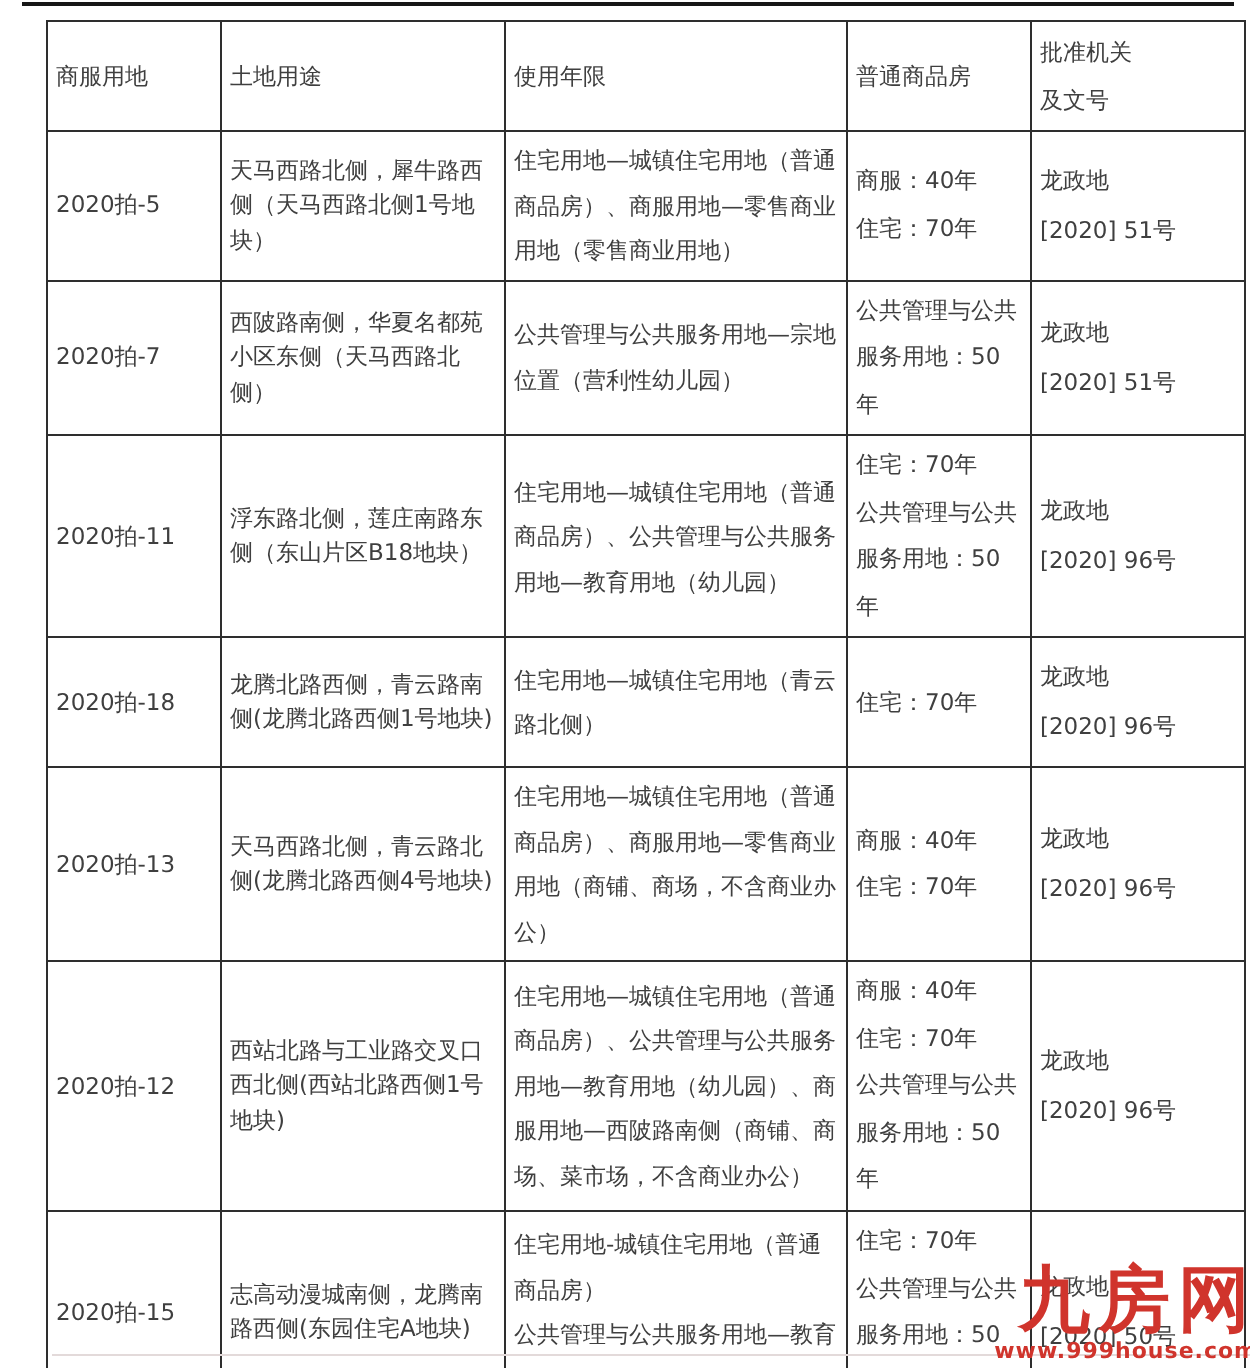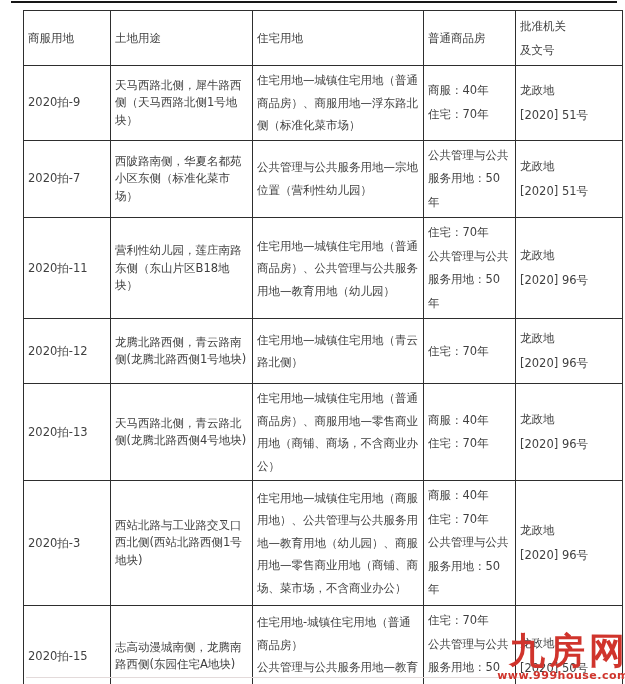--- a/index.html
+++ b/index.html
@@ -83,74 +83,74 @@
     <col style="width:87px">
     <col style="width:142px">
     <col style="width:171px">
     <col style="width:92px">
     <col style="width:107px">
   </colgroup>
   <thead>
     <tr>
       <th>商服用地</th>
       <th>土地用途</th>
-      <th>住宅用地</th>
+      <th>使用年限</th>
       <th>普通商品房</th>
       <th>批准机关
 及文号</th>
     </tr>
   </thead>
   <tbody>
     <tr>
-      <td class="c-id">2020拍-9</td>
+      <td class="c-id">2020拍-5</td>
       <td class="c-loc">天马西路北侧，犀牛路西侧（天马西路北侧1号地块）</td>
-      <td class="c-use">住宅用地—城镇住宅用地（普通商品房）、商服用地—浮东路北侧（标准化菜市场）</td>
+      <td class="c-use">住宅用地—城镇住宅用地（普通商品房）、商服用地—零售商业用地（零售商业用地）</td>
       <td class="c-yrs">商服：40年
 住宅：70年</td>
       <td class="c-app">龙政地
 [2020] 51号</td>
     </tr>
     <tr>
       <td class="c-id">2020拍-7</td>
-      <td class="c-loc">西陂路南侧，华夏名都苑小区东侧（标准化菜市场）</td>
+      <td class="c-loc">西陂路南侧，华夏名都苑小区东侧（天马西路北侧）</td>
       <td class="c-use">公共管理与公共服务用地—宗地位置（营利性幼儿园）</td>
       <td class="c-yrs">公共管理与公共服务用地：50年</td>
       <td class="c-app">龙政地
 [2020] 51号</td>
     </tr>
     <tr>
       <td class="c-id">2020拍-11</td>
-      <td class="c-loc">营利性幼儿园，莲庄南路东侧（东山片区B18地块）</td>
+      <td class="c-loc">浮东路北侧，莲庄南路东侧（东山片区B18地块）</td>
       <td class="c-use">住宅用地—城镇住宅用地（普通商品房）、公共管理与公共服务用地—教育用地（幼儿园）</td>
       <td class="c-yrs">住宅：70年
 公共管理与公共服务用地：50年</td>
       <td class="c-app">龙政地
 [2020] 96号</td>
     </tr>
     <tr>
-      <td class="c-id">2020拍-12</td>
+      <td class="c-id">2020拍-18</td>
       <td class="c-loc">龙腾北路西侧，青云路南侧(龙腾北路西侧1号地块)</td>
       <td class="c-use">住宅用地—城镇住宅用地（青云路北侧）</td>
       <td class="c-yrs">住宅：70年</td>
       <td class="c-app">龙政地
 [2020] 96号</td>
     </tr>
     <tr>
       <td class="c-id">2020拍-13</td>
       <td class="c-loc">天马西路北侧，青云路北侧(龙腾北路西侧4号地块)</td>
       <td class="c-use">住宅用地—城镇住宅用地（普通商品房）、商服用地—零售商业用地（商铺、商场，不含商业办公）</td>
       <td class="c-yrs">商服：40年
 住宅：70年</td>
       <td class="c-app">龙政地
 [2020] 96号</td>
     </tr>
     <tr>
-      <td class="c-id">2020拍-3</td>
+      <td class="c-id">2020拍-12</td>
       <td class="c-loc">西站北路与工业路交叉口西北侧(西站北路西侧1号地块)</td>
-      <td class="c-use">住宅用地—城镇住宅用地（商服用地）、公共管理与公共服务用地—教育用地（幼儿园）、商服用地—零售商业用地（商铺、商场、菜市场，不含商业办公）</td>
+      <td class="c-use">住宅用地—城镇住宅用地（普通商品房）、公共管理与公共服务用地—教育用地（幼儿园）、商服用地—西陂路南侧（商铺、商场、菜市场，不含商业办公）</td>
       <td class="c-yrs">商服：40年
 住宅：70年
 公共管理与公共服务用地：50年</td>
       <td class="c-app">龙政地
 [2020] 96号</td>
     </tr>
     <tr>
       <td class="c-id">2020拍-15</td>
       <td class="c-loc">志高动漫城南侧，龙腾南路西侧(东园住宅A地块)</td>
       <td class="c-use">住宅用地-城镇住宅用地（普通商品房）

